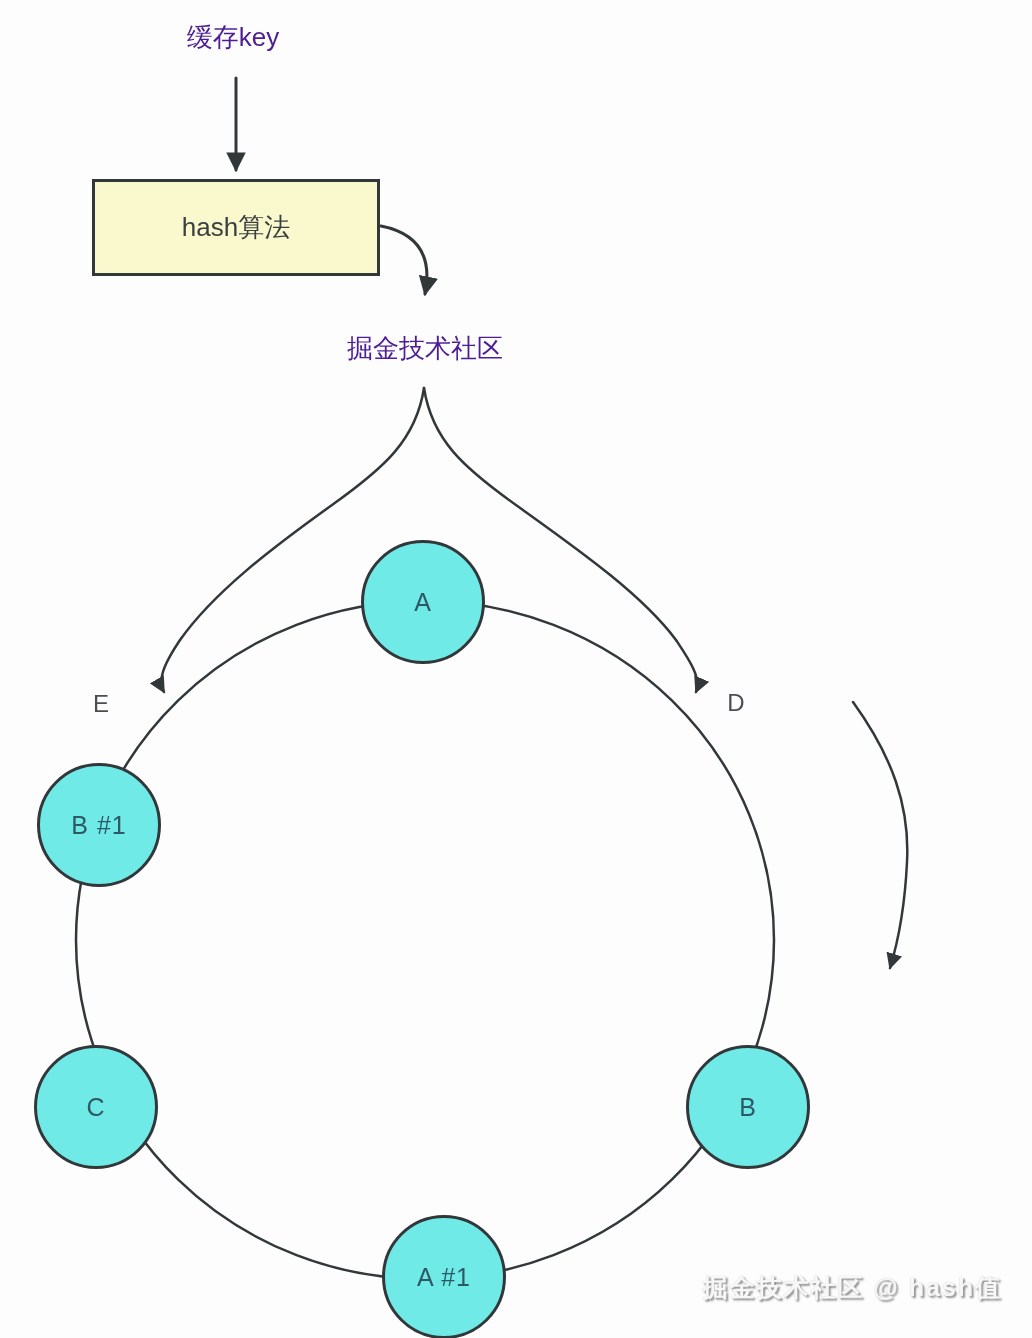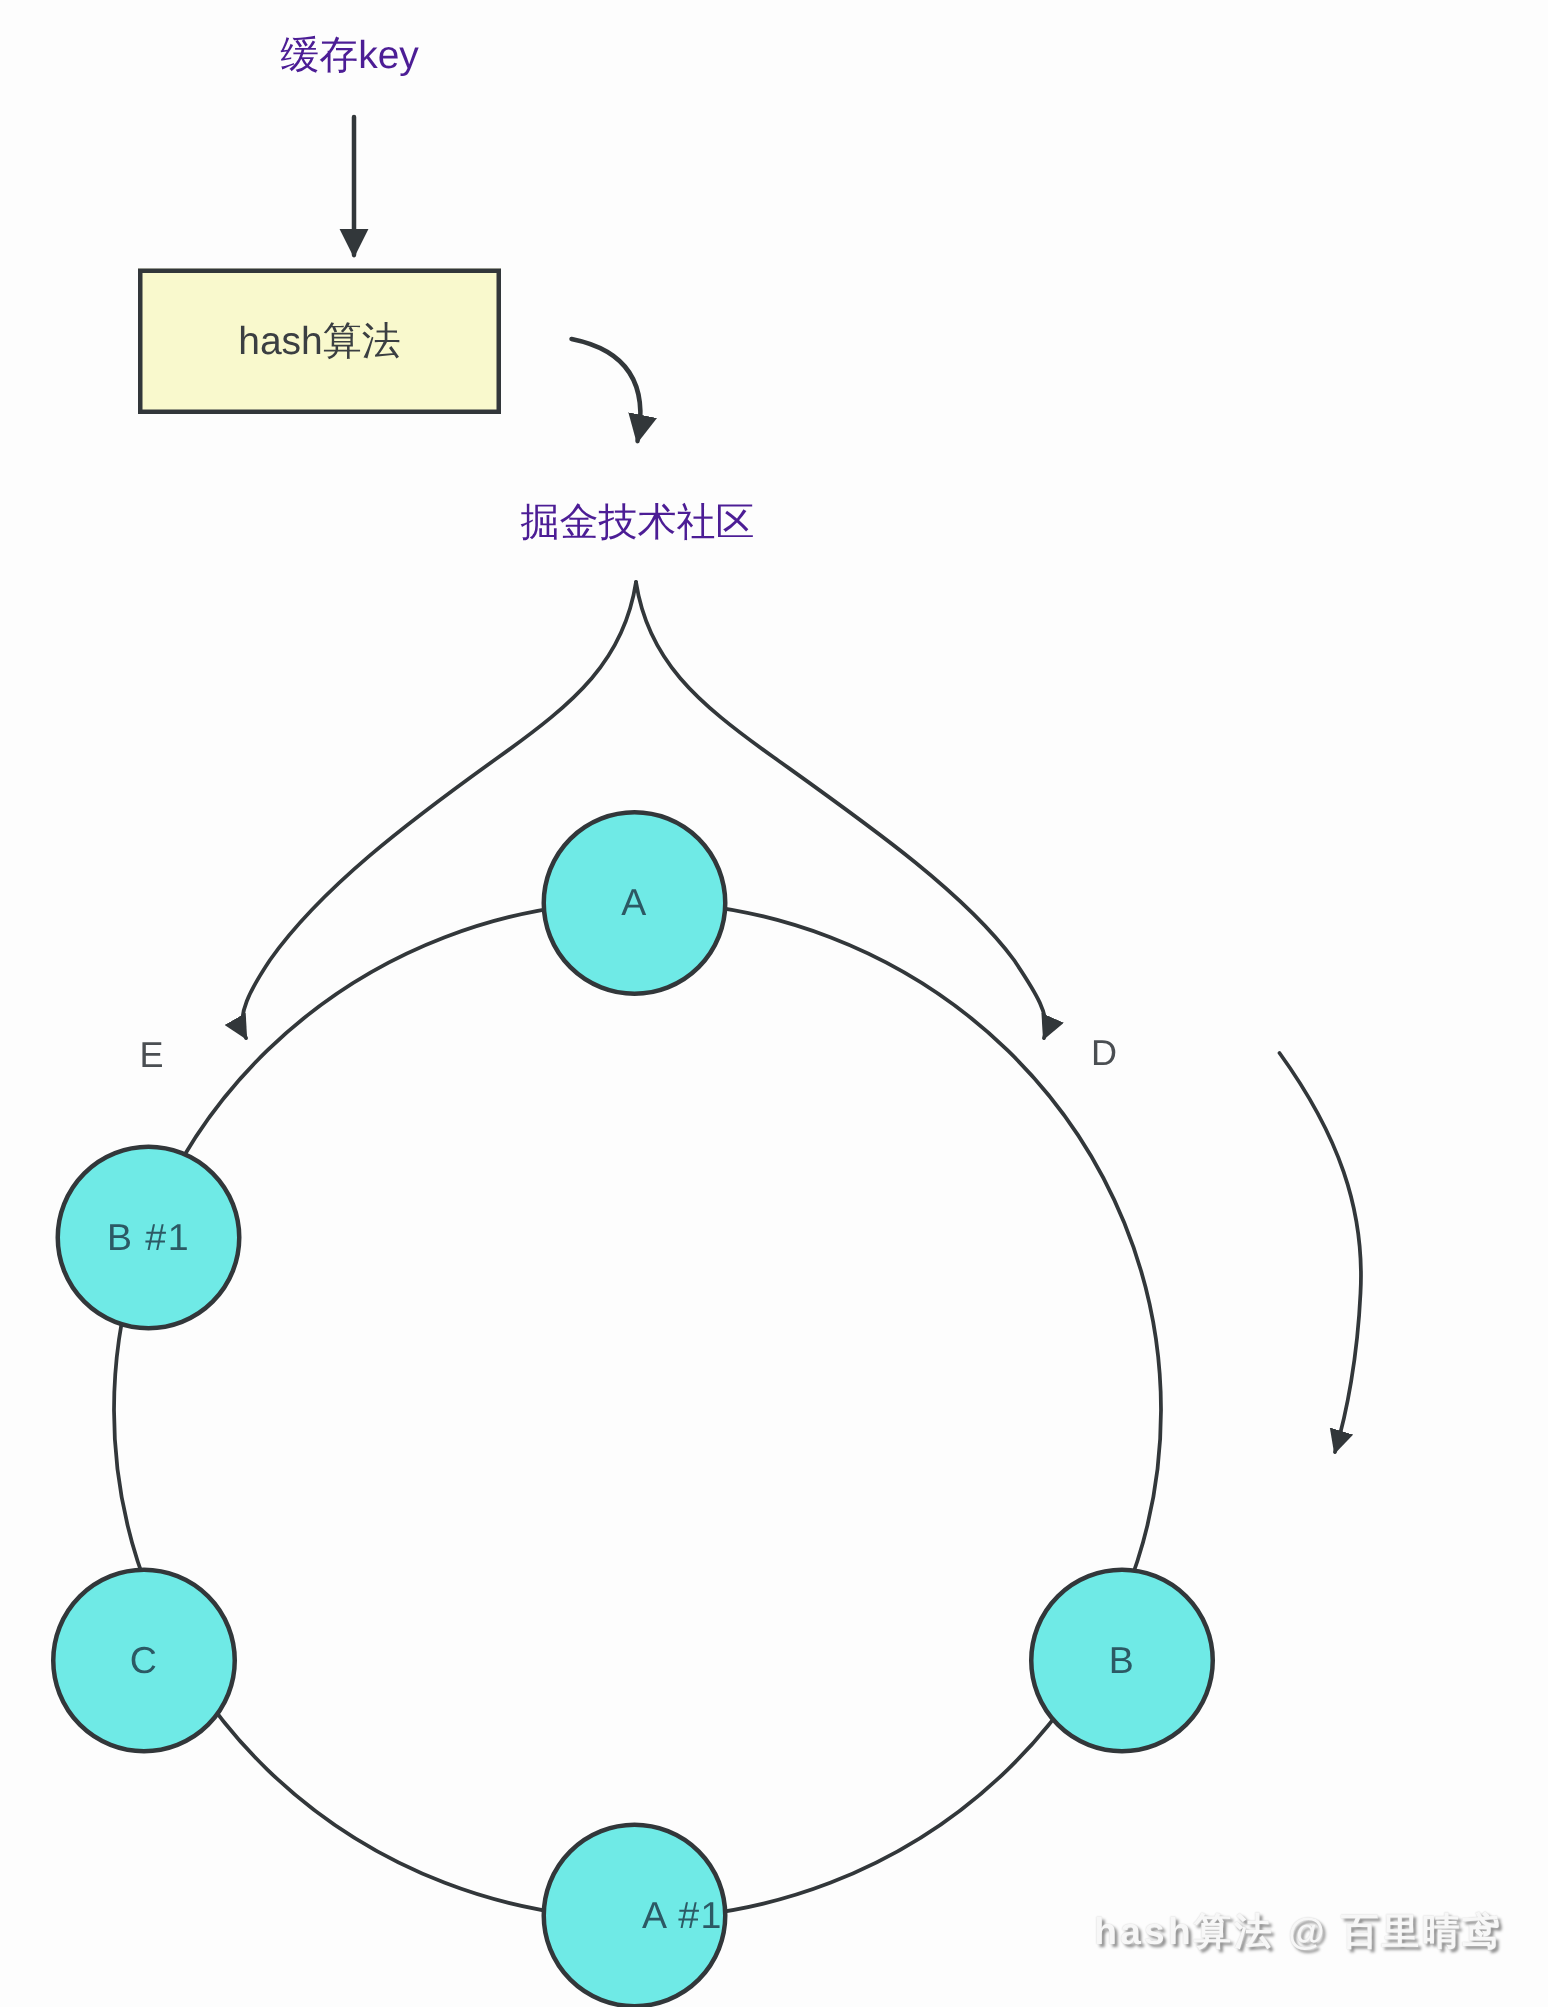--- a/index.html
+++ b/index.html
@@ -19,21 +19,21 @@
     white-space:nowrap;
   }
   .cache-key{left:233px;top:37px;}
   .hash-value{left:425px;top:348px;}
   .point-label{font-size:24px;color:#4a4e52;}
   .point-e{left:101px;top:704px;}
   .point-d{left:736px;top:703px;}
   .hash-box{
     position:absolute;
     left:92px;top:179px;
-    width:242px;height:97px;
+    width:288px;height:97px;
     box-sizing:border-box;
     background:#f9f9cd;
     border:3px solid #32373a;
     display:flex;align-items:center;justify-content:center;
     font-size:26px;color:#3b3f42;
   }
   .node{
     position:absolute;
     width:124px;height:124px;
     box-sizing:border-box;
@@ -41,21 +41,21 @@
     background:#6feae6;
     border:3.5px solid #32373a;
     transform:translate(-50%,-50%);
     display:flex;align-items:center;justify-content:center;
     font-size:25px;color:#2c5964;
     letter-spacing:1px;
   }
   .node-a  {left:423px;top:602px;}
   .node-c1 {left:772px;top:825px;}
   .node-b  {left:748px;top:1107px;}
-  .node-a1 {left:423px;top:1277px;justify-content:flex-end;}
+  .node-a1 {left:444px;top:1277px;}
   .node-c  {left:96px; top:1107px;}
   .node-b1 {left:99px; top:825px;}
   .watermark{
     position:absolute;
     right:30px;bottom:34px;
     font-size:25px;font-weight:700;
     letter-spacing:2px;
     color:#f7f7f7;
     text-shadow:0 0 1px #cccccc, 2px 2px 2px #8f8f8f;
     white-space:nowrap;
@@ -107,15 +107,15 @@
   <div class="node node-a1">
     <span>A #1</span>
   </div>
   <div class="node node-c">
     <span>C</span>
   </div>
   <div class="node node-b1">
     <span>B #1</span>
   </div>
 
-  <div class="watermark">hash算法 @ 百里晴鸢</div>
+  <div class="watermark">掘金技术社区 @ hash值</div>
 
 </div>
 
 </body></html>

